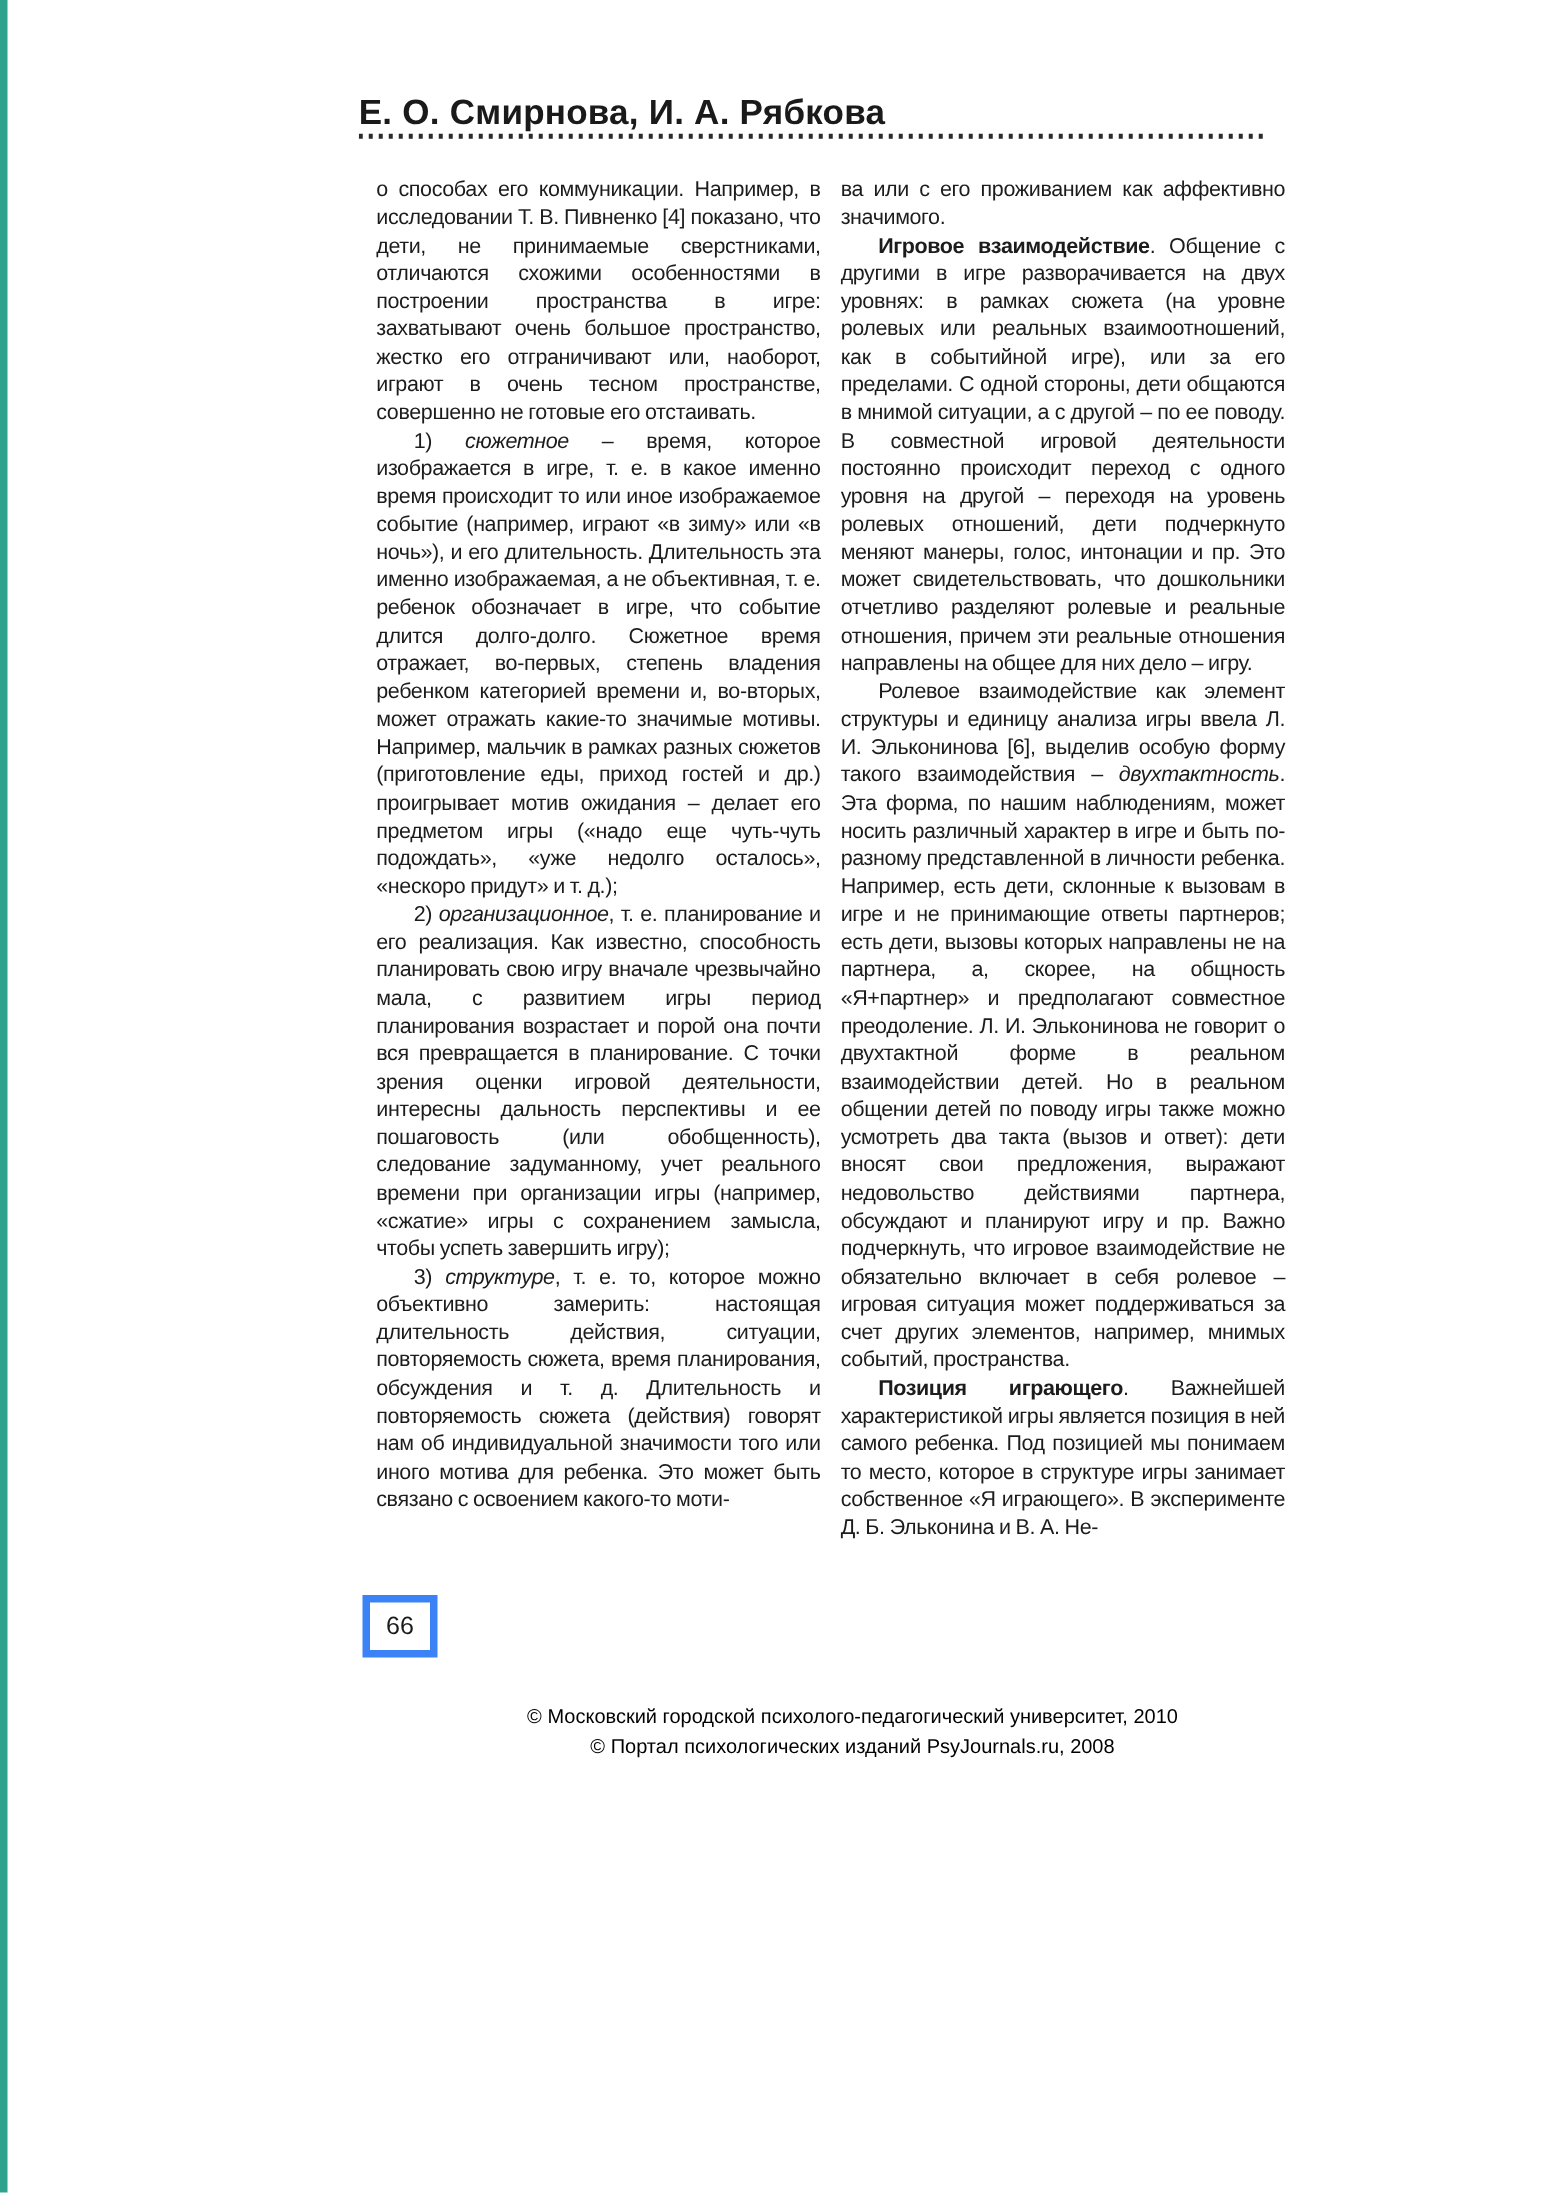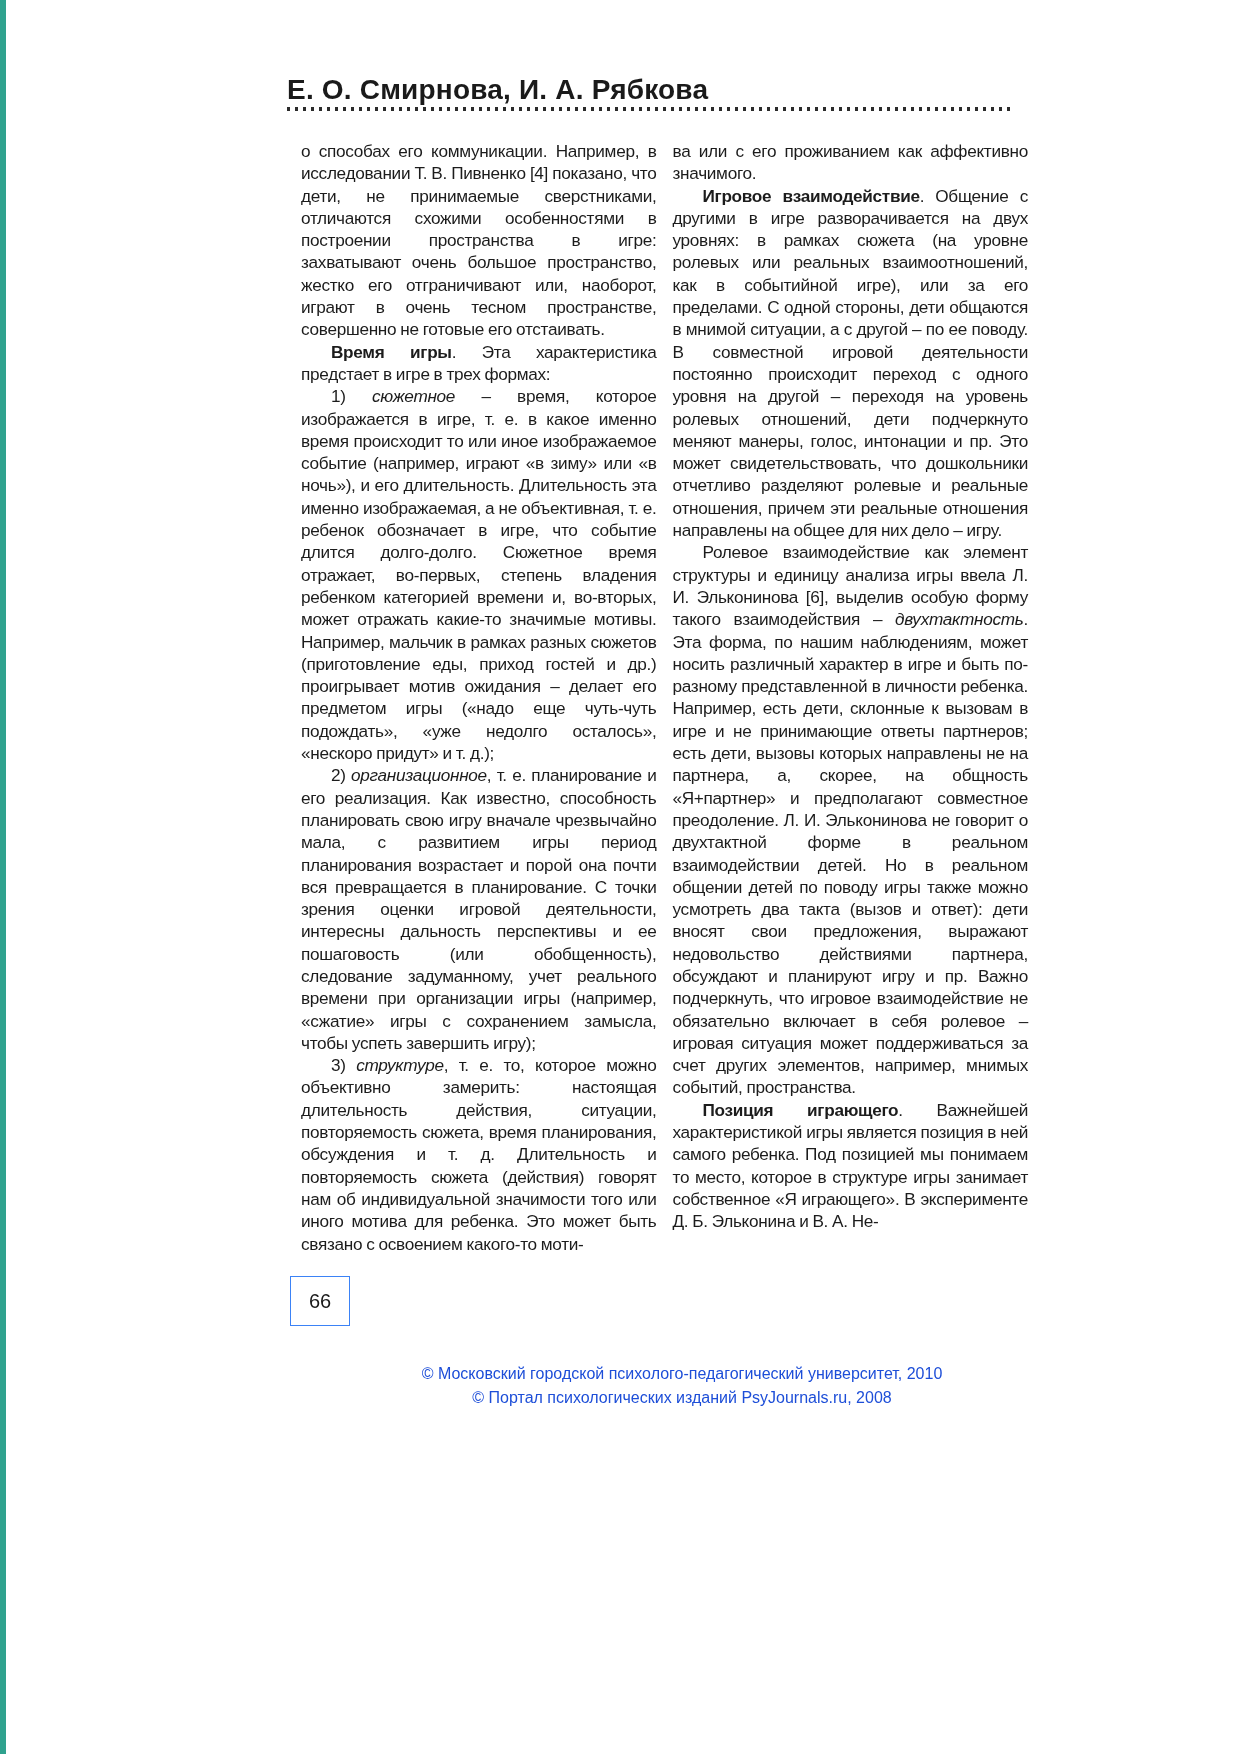--- a/index.html
+++ b/index.html
@@ -40,44 +40,43 @@
     letter-spacing: -0.3px; word-spacing: -0.5px;
     color: #1c1c1c;
   }
   .col p { margin: 0; }
   .col p.indent { text-indent: 30px; }
   .col b { font-weight: bold; }
   .col i { font-style: italic; }
   .page-number-box {
     position: absolute; left: 290px; top: 1276px;
     width: 60px; height: 50px;
-    border: 1px solid #3b82f6;
+    border: 6px solid #3b82f6;
     display: flex; align-items: center; justify-content: center;
     font-size: 20px; color: #1a1a1a;
     box-sizing: border-box;
   }
   .footer {
     position: absolute; left: 287px; top: 1362px;
     width: 790px; text-align: center;
-    font-size: 16px; line-height: 24px; color: #1d4ed8;
+    font-size: 16px; line-height: 24px; color: #000000;
   }
 </style>
 </head>
 <body>
 
 <div class="edge-bar" style="background: rgb(47, 162, 142);"></div>
 
 <div class="authors">Е. О. Смирнова, И. А. Рябкова</div>
 
 <div class="dotted-rule"></div>
 
 <div class="columns">
   <div class="col">
       <p class="">о способах его коммуникации. Например, в исследовании Т. В. Пивненко [4] показано, что дети, не принимаемые сверстниками, отличаются схожими особенностями в построении пространства в игре: захватывают очень большое пространство, жестко его отграничивают или, наоборот, играют в очень тесном пространстве, совершенно не готовые его отстаивать.</p>
-      <p class="indent"><b>Время игры</b>. Эта характеристика предстает в игре в трех формах:</p>
       <p class="indent">1) <i>сюжетное</i> – время, которое изображается в игре, т. е. в какое именно время происходит то или иное изображаемое событие (например, играют «в зиму» или «в ночь»), и его длительность. Длительность эта именно изображаемая, а не объективная, т. е. ребенок обозначает в игре, что событие длится долго-долго. Сюжетное время отражает, во-первых, степень владения ребенком категорией времени и, во-вторых, может отражать какие-то значимые мотивы. Например, мальчик в рамках разных сюжетов (приготовление еды, приход гостей и др.) проигрывает мотив ожидания – делает его предметом игры («надо еще чуть-чуть подождать», «уже недолго осталось», «нескоро придут» и т. д.);</p>
       <p class="indent">2) <i>организационное</i>, т. е. планирование и его реализация. Как известно, способность планировать свою игру вначале чрезвычайно мала, с развитием игры период планирования возрастает и порой она почти вся превращается в планирование. С точки зрения оценки игровой деятельности, интересны дальность перспективы и ее пошаговость (или обобщенность), следование задуманному, учет реального времени при организации игры (например, «сжатие» игры с сохранением замысла, чтобы успеть завершить игру);</p>
       <p class="indent">3) <i>структуре</i>, т. е. то, которое можно объективно замерить: настоящая длительность действия, ситуации, повторяемость сюжета, время планирования, обсуждения и т. д. Длительность и повторяемость сюжета (действия) говорят нам об индивидуальной значимости того или иного мотива для ребенка. Это может быть связано с освоением какого-то моти-</p>
     </div>
   <div class="col">
       <p class="">ва или с его проживанием как аффективно значимого.</p>
       <p class="indent"><b>Игровое взаимодействие</b>. Общение с другими в игре разворачивается на двух уровнях: в рамках сюжета (на уровне ролевых или реальных взаимоотношений, как в событийной игре), или за его пределами. С одной стороны, дети общаются в мнимой ситуации, а с другой – по ее поводу. В совместной игровой деятельности постоянно происходит переход с одного уровня на другой – переходя на уровень ролевых отношений, дети подчеркнуто меняют манеры, голос, интонации и пр. Это может свидетельствовать, что дошкольники отчетливо разделяют ролевые и реальные отношения, причем эти реальные отношения направлены на общее для них дело – игру.</p>
       <p class="indent">Ролевое взаимодействие как элемент структуры и единицу анализа игры ввела Л. И. Эльконинова [6], выделив особую форму такого взаимодействия – <i>двухтактность</i>. Эта форма, по нашим наблюдениям, может носить различный характер в игре и быть по-разному представленной в личности ребенка. Например, есть дети, склонные к вызовам в игре и не принимающие ответы партнеров; есть дети, вызовы которых направлены не на партнера, а, скорее, на общность «Я+партнер» и предполагают совместное преодоление. Л. И. Эльконинова не говорит о двухтактной форме в реальном взаимодействии детей. Но в реальном общении детей по поводу игры также можно усмотреть два такта (вызов и ответ): дети вносят свои предложения, выражают недовольство действиями партнера, обсуждают и планируют игру и пр. Важно подчеркнуть, что игровое взаимодействие не обязательно включает в себя ролевое – игровая ситуация может поддерживаться за счет других элементов, например, мнимых событий, пространства.</p>
       <p class="indent"><b>Позиция играющего</b>. Важнейшей характеристикой игры является позиция в ней самого ребенка. Под позицией мы понимаем то место, которое в структуре игры занимает собственное «Я играющего». В эксперименте Д. Б. Эльконина и В. А. Не-</p>
     </div>

